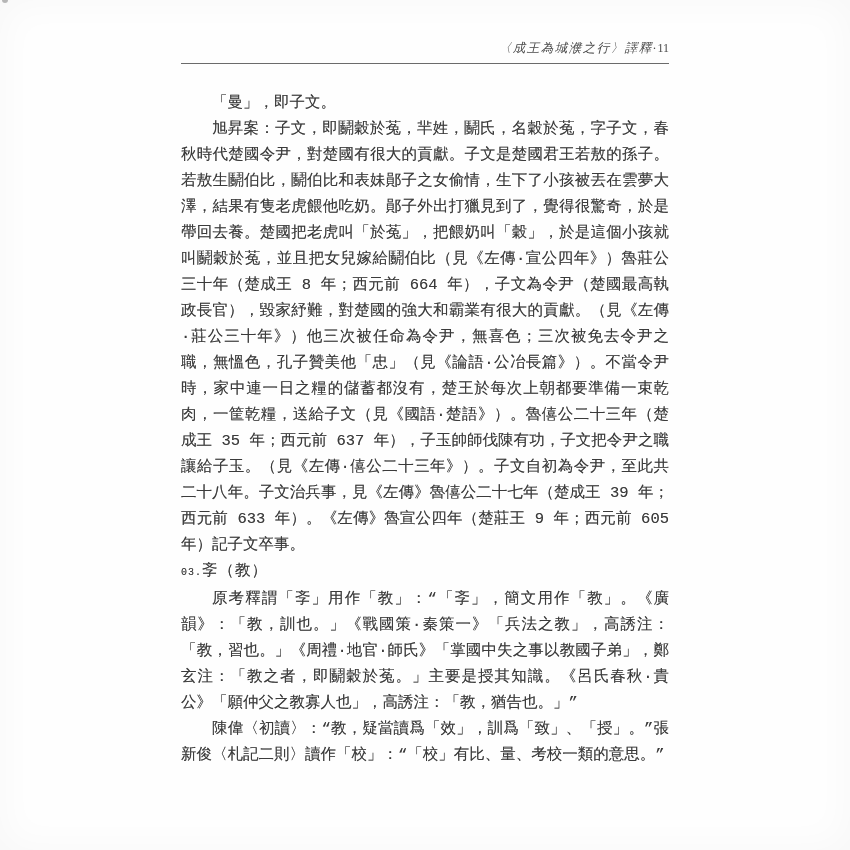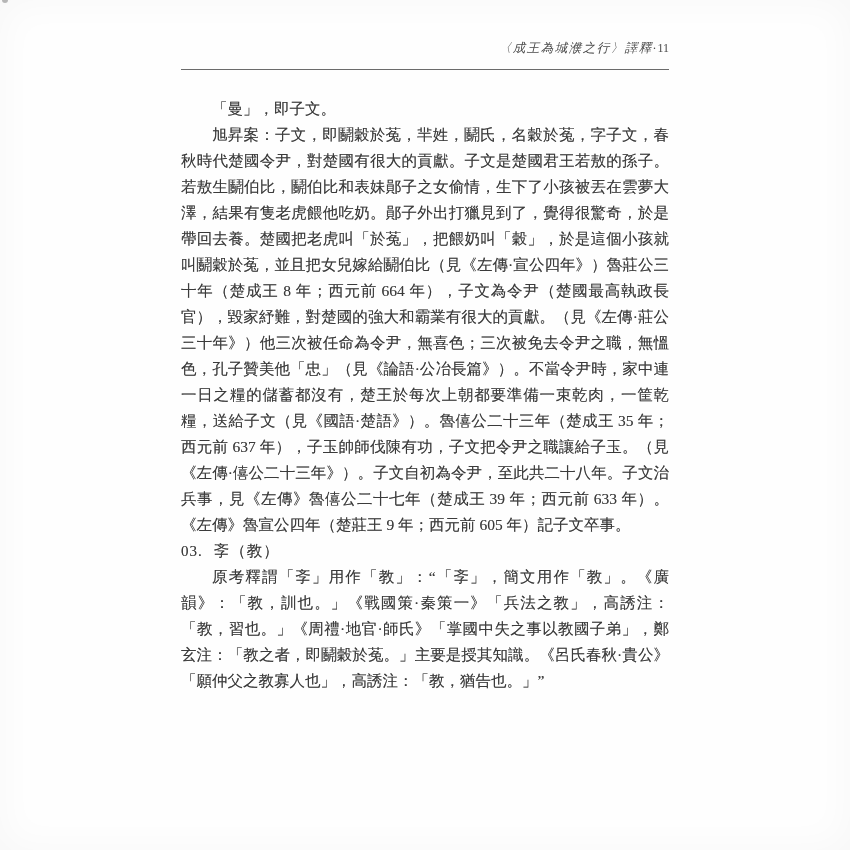--- a/index.html
+++ b/index.html
@@ -25,47 +25,47 @@
     padding-top:40px;
     color:#3c3c3c;
   }
   .running-head{
     text-align:right;
     font-size:12.5px;
     font-style:italic;
     letter-spacing:1.5px;
     color:#4a4a4a;
     line-height:16px;
-    padding-bottom:13px;
+    padding-bottom:7px;
     border-bottom:1px solid #6b6b6b;
     white-space:nowrap;
   }
   .running-head .pagenum{
     font-style:normal;
     font-size:12px;
     letter-spacing:0;
   }
   .bodytext{
     margin-top:26px;
     font-size:15.5px;
     line-height:26px;
     text-align:justify;
     color:#3b3b3b;
     text-shadow:0 0 0.5px rgba(70,70,70,0.55);
   }
-  .bodytext p{margin:0;}
+  .bodytext p{margin:0;font-family:Liberation Mono, monospace;}
   .indent{text-indent:31px;}
   .section-heading{
     margin:15px 0 19px 40px;
     font-size:15.5px;
     letter-spacing:1px;
   }
   .section-heading .num{
-    font-size:15px;
-    margin-right:11px;
+    font-size:10px;
+    margin-right:0;
   }
 </style>
 </head>
 <body>
 
 <div class="page">
   <div class="speck"></div>
 
   <div class="content">
 
@@ -78,16 +78,17 @@
       <p class="indent">「曼」，即子文。</p>
 
       <p class="indent">旭昇案：子文，即鬬穀於菟，羋姓，鬬氏，名穀於菟，字子文，春秋時代楚國令尹，對楚國有很大的貢獻。子文是楚國君王若敖的孫子。若敖生鬬伯比，鬬伯比和表妹鄖子之女偷情，生下了小孩被丟在雲夢大澤，結果有隻老虎餵他吃奶。鄖子外出打獵見到了，覺得很驚奇，於是帶回去養。楚國把老虎叫「於菟」，把餵奶叫「穀」，於是這個小孩就叫鬬穀於菟，並且把女兒嫁給鬬伯比（見《左傳·宣公四年》）魯莊公三十年（楚成王 8 年；西元前 664 年），子文為令尹（楚國最高執政長官），毀家紓難，對楚國的強大和霸業有很大的貢獻。（見《左傳·莊公三十年》）他三次被任命為令尹，無喜色；三次被免去令尹之職，無慍色，孔子贊美他「忠」（見《論語·公冶長篇》）。不當令尹時，家中連一日之糧的儲蓄都沒有，楚王於每次上朝都要準備一束乾肉，一筐乾糧，送給子文（見《國語·楚語》）。魯僖公二十三年（楚成王 35 年；西元前 637 年），子玉帥師伐陳有功，子文把令尹之職讓給子玉。（見《左傳·僖公二十三年》）。子文自初為令尹，至此共二十八年。子文治兵事，見《左傳》魯僖公二十七年（楚成王 39 年；西元前 633 年）。《左傳》魯宣公四年（楚莊王 9 年；西元前 605 年）記子文卒事。</p>
 
       <p class="section-heading">
         <span class="num">03.</span><span>斈（教）</span>
       </p>
 
       <p class="indent">原考釋謂「斈」用作「教」：“「斈」，簡文用作「教」。《廣韻》：「教，訓也。」《戰國策·秦策一》「兵法之教」，高誘注：「教，習也。」《周禮·地官·師氏》「掌國中失之事以教國子弟」，鄭玄注：「教之者，即鬬穀於菟。」主要是授其知識。《呂氏春秋·貴公》「願仲父之教寡人也」，高誘注：「教，猶告也。」”</p>
 
+      <p class="indent">陳偉〈初讀〉：“教，疑當讀爲「效」，訓爲「致」、「授」。”張新俊〈札記二則〉讀作「校」：“「校」有比、量、考校一類的意思。”</p>
 
     </div>
   </div>
 </div>
 
 </body></html>

